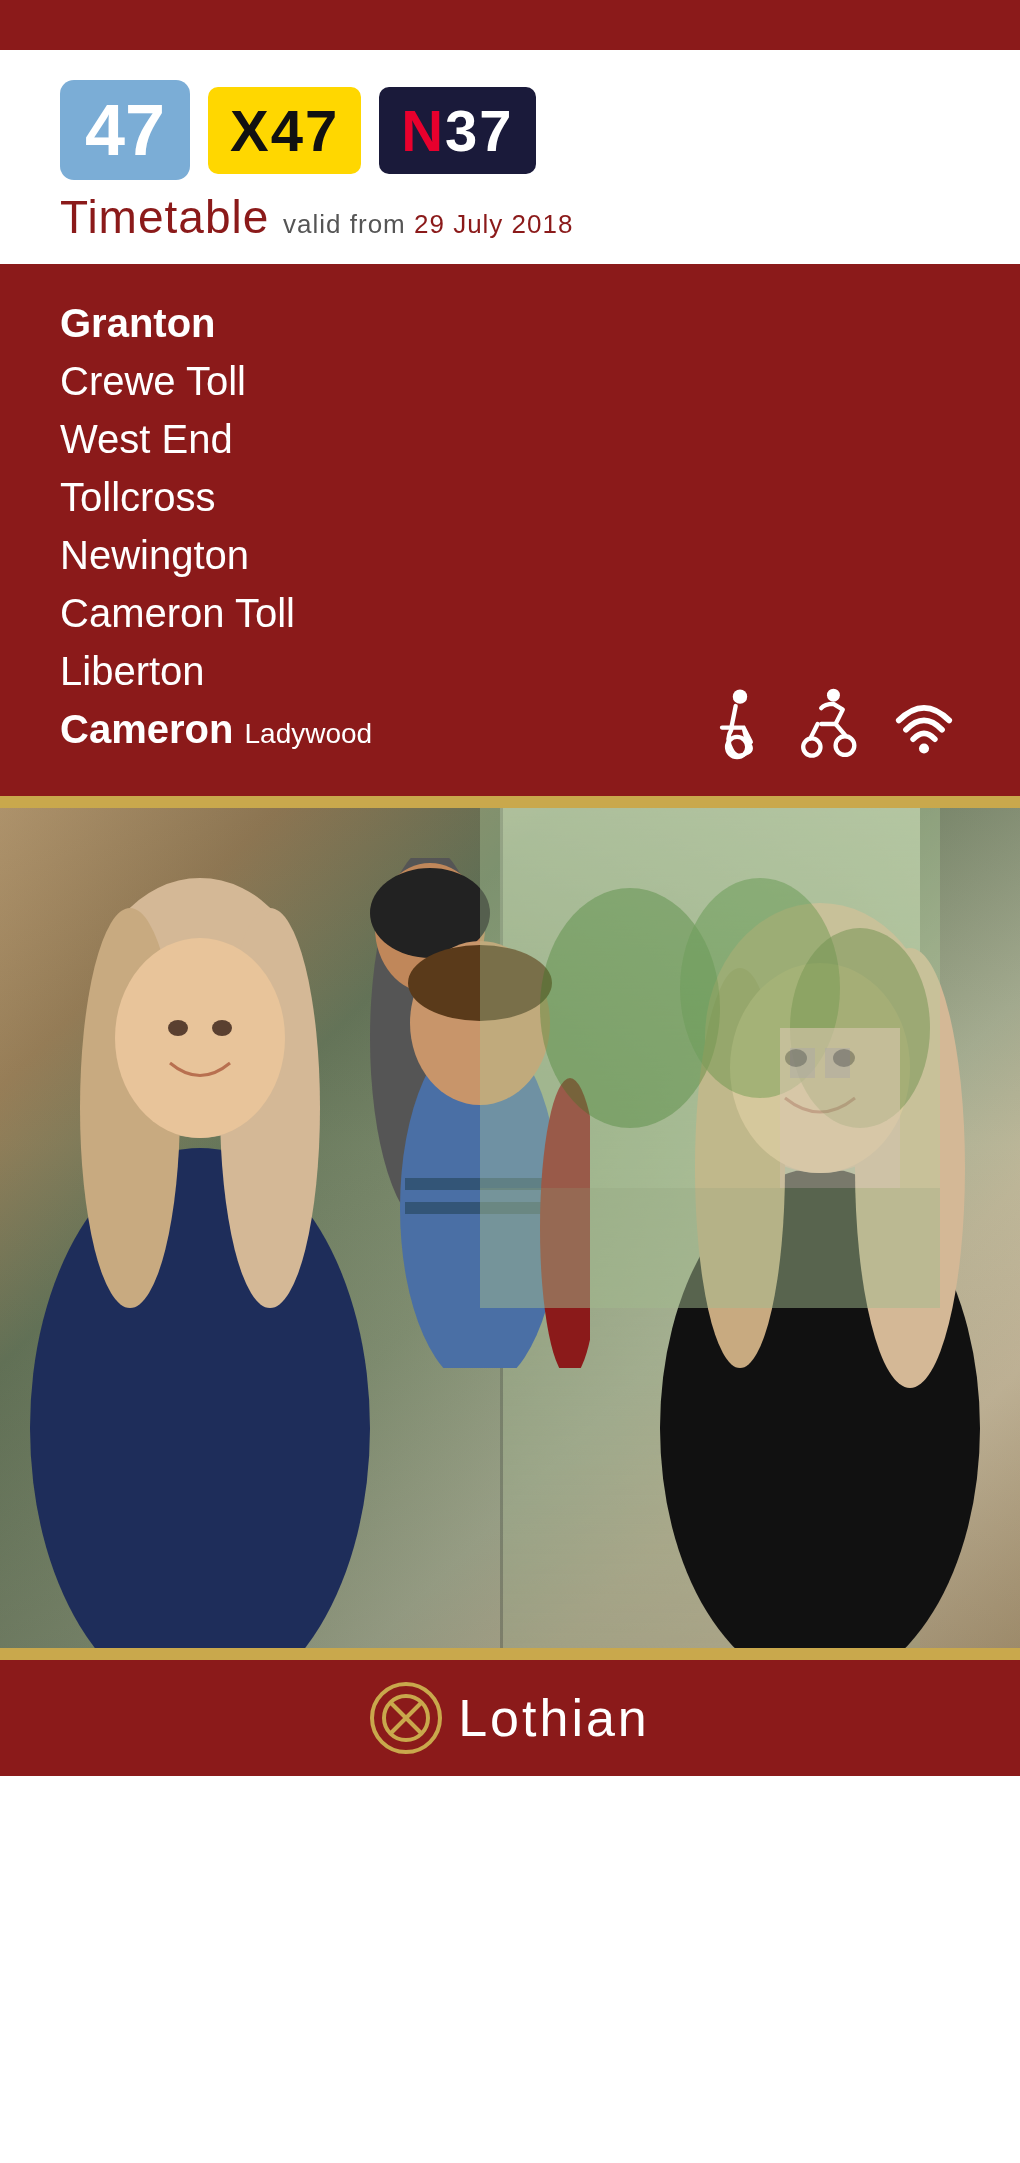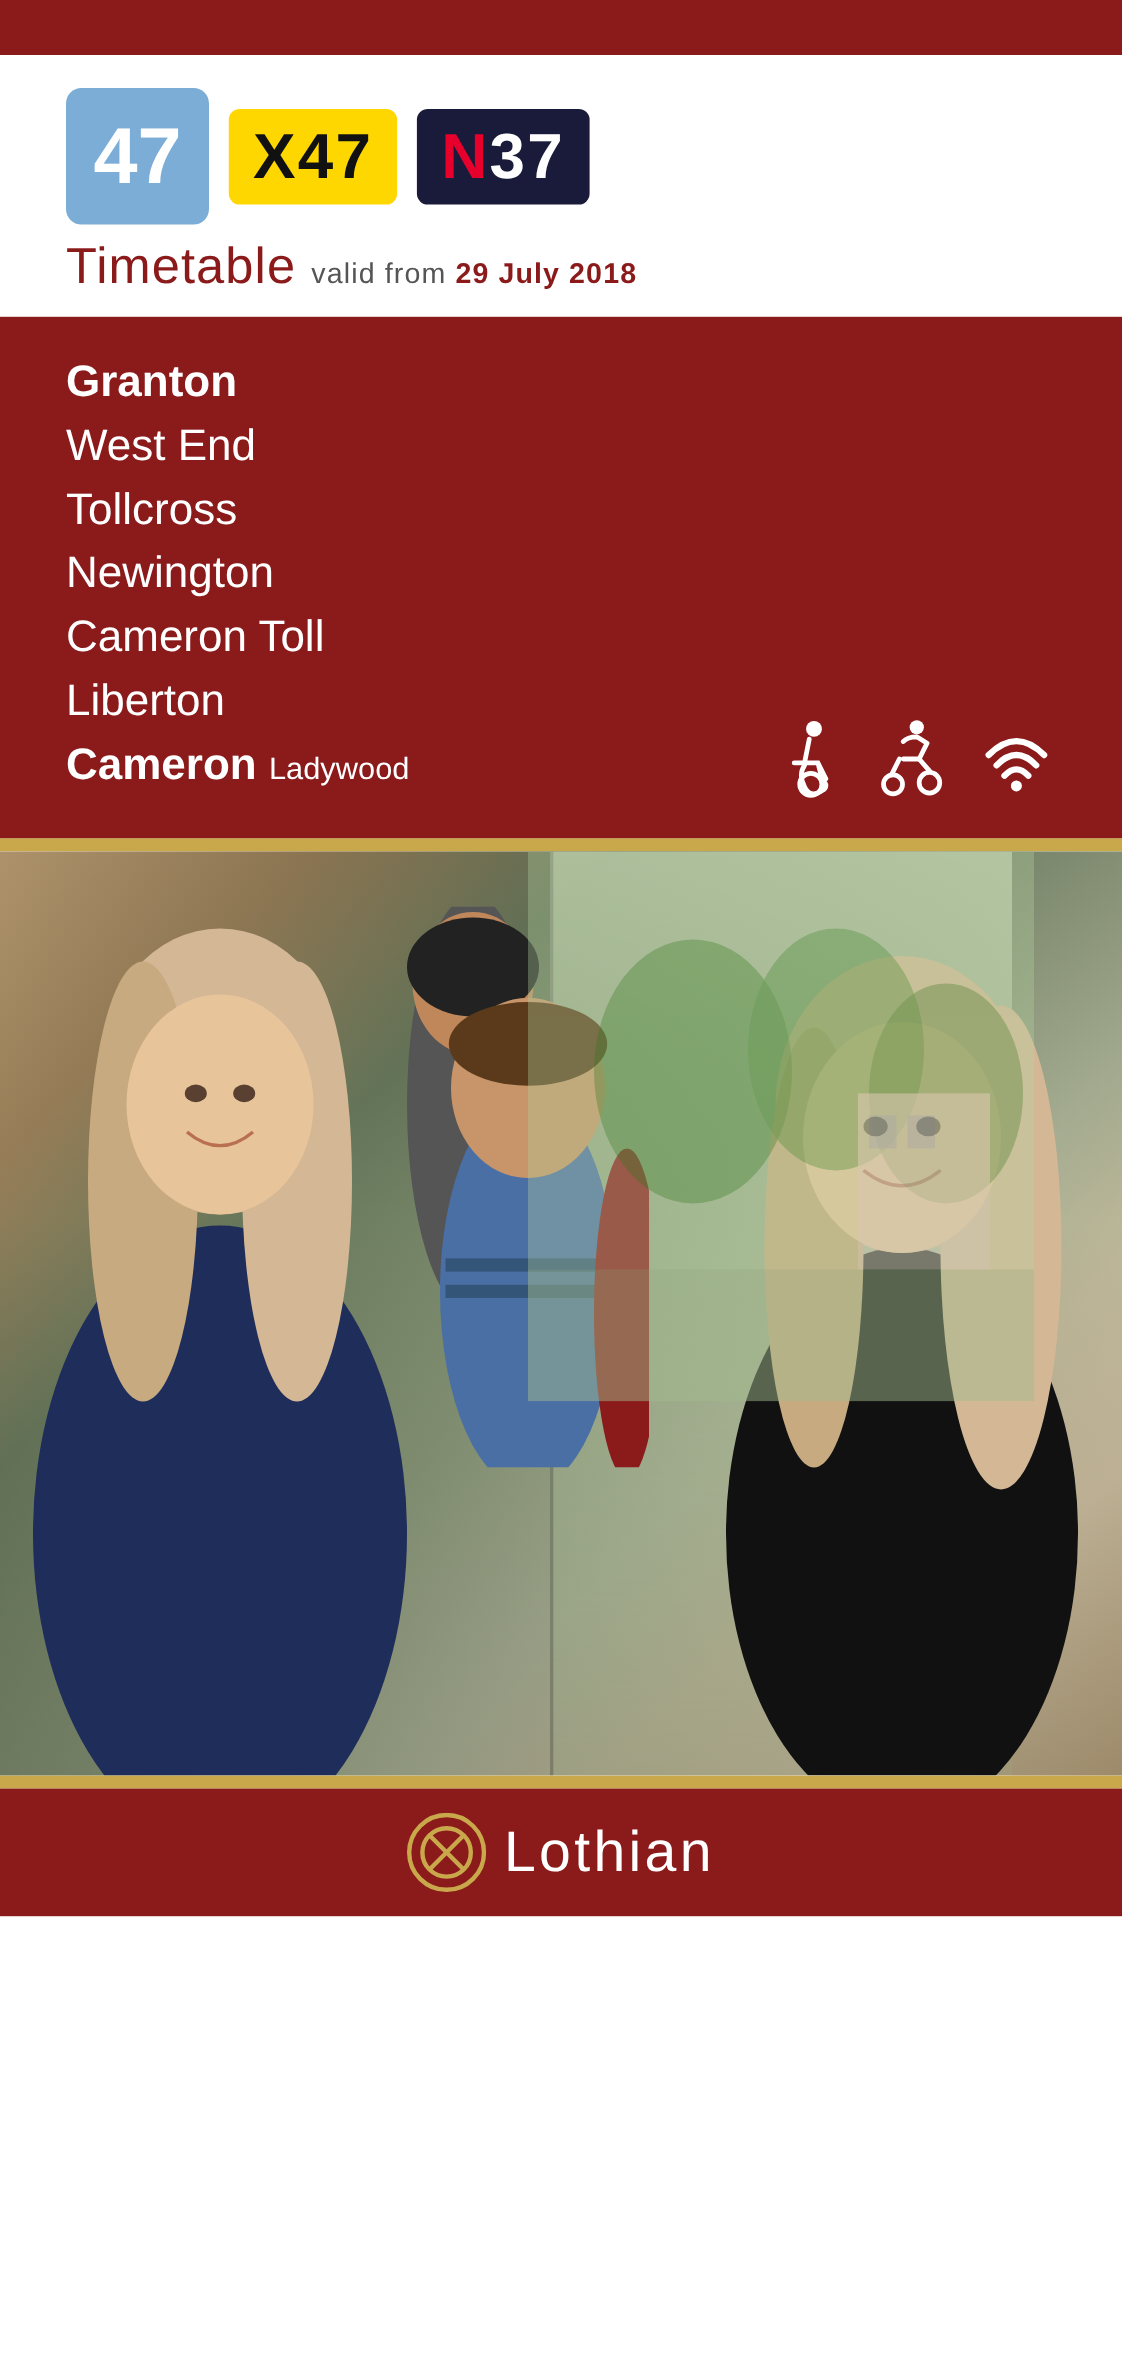--- a/index.html
+++ b/index.html
@@ -29,21 +29,21 @@
       display: flex;
       align-items: center;
       gap: 18px;
       margin-bottom: 10px;
     }
 
     .badge-47 {
       background: #7BADD6;
       border-radius: 14px;
       width: 130px;
-      height: 124px;
+      height: 100px;
       display: flex;
       align-items: center;
       justify-content: center;
       font-size: 72px;
       font-weight: bold;
       color: #fff;
     }
 
     .badge-x47 {
       background: #FFD700;
@@ -77,21 +77,21 @@
     }
 
     .timetable-label .valid-text {
       font-size: 26px;
       font-weight: 400;
       color: #555;
     }
 
     .timetable-label .date-bold {
       font-size: 26px;
-      font-weight: bold;
+      font-weight: normal;
       color: #8B1A1A;
     }
 
     
     .route-panel {
       background: #8B1A1A;
       padding: 32px 60px 36px 60px;
       position: relative;
     }
 
@@ -212,20 +212,23 @@
     <span class="valid-text"> <span>valid from</span> </span>
     <span class="date-bold">29 July 2018</span>
   </div>
 </div>
 
 <div class="route-panel">
   <div class="route-stop bold-stop">
     <span>Granton</span>
   </div>
   <div class="route-stop">
+    <span>Crewe Toll</span>
+  </div>
+  <div class="route-stop">
     <span>West End</span>
   </div>
   <div class="route-stop">
     <span>Tollcross</span>
   </div>
   <div class="route-stop">
     <span>Newington</span>
   </div>
   <div class="route-stop">
     <span>Cameron Toll</span>

